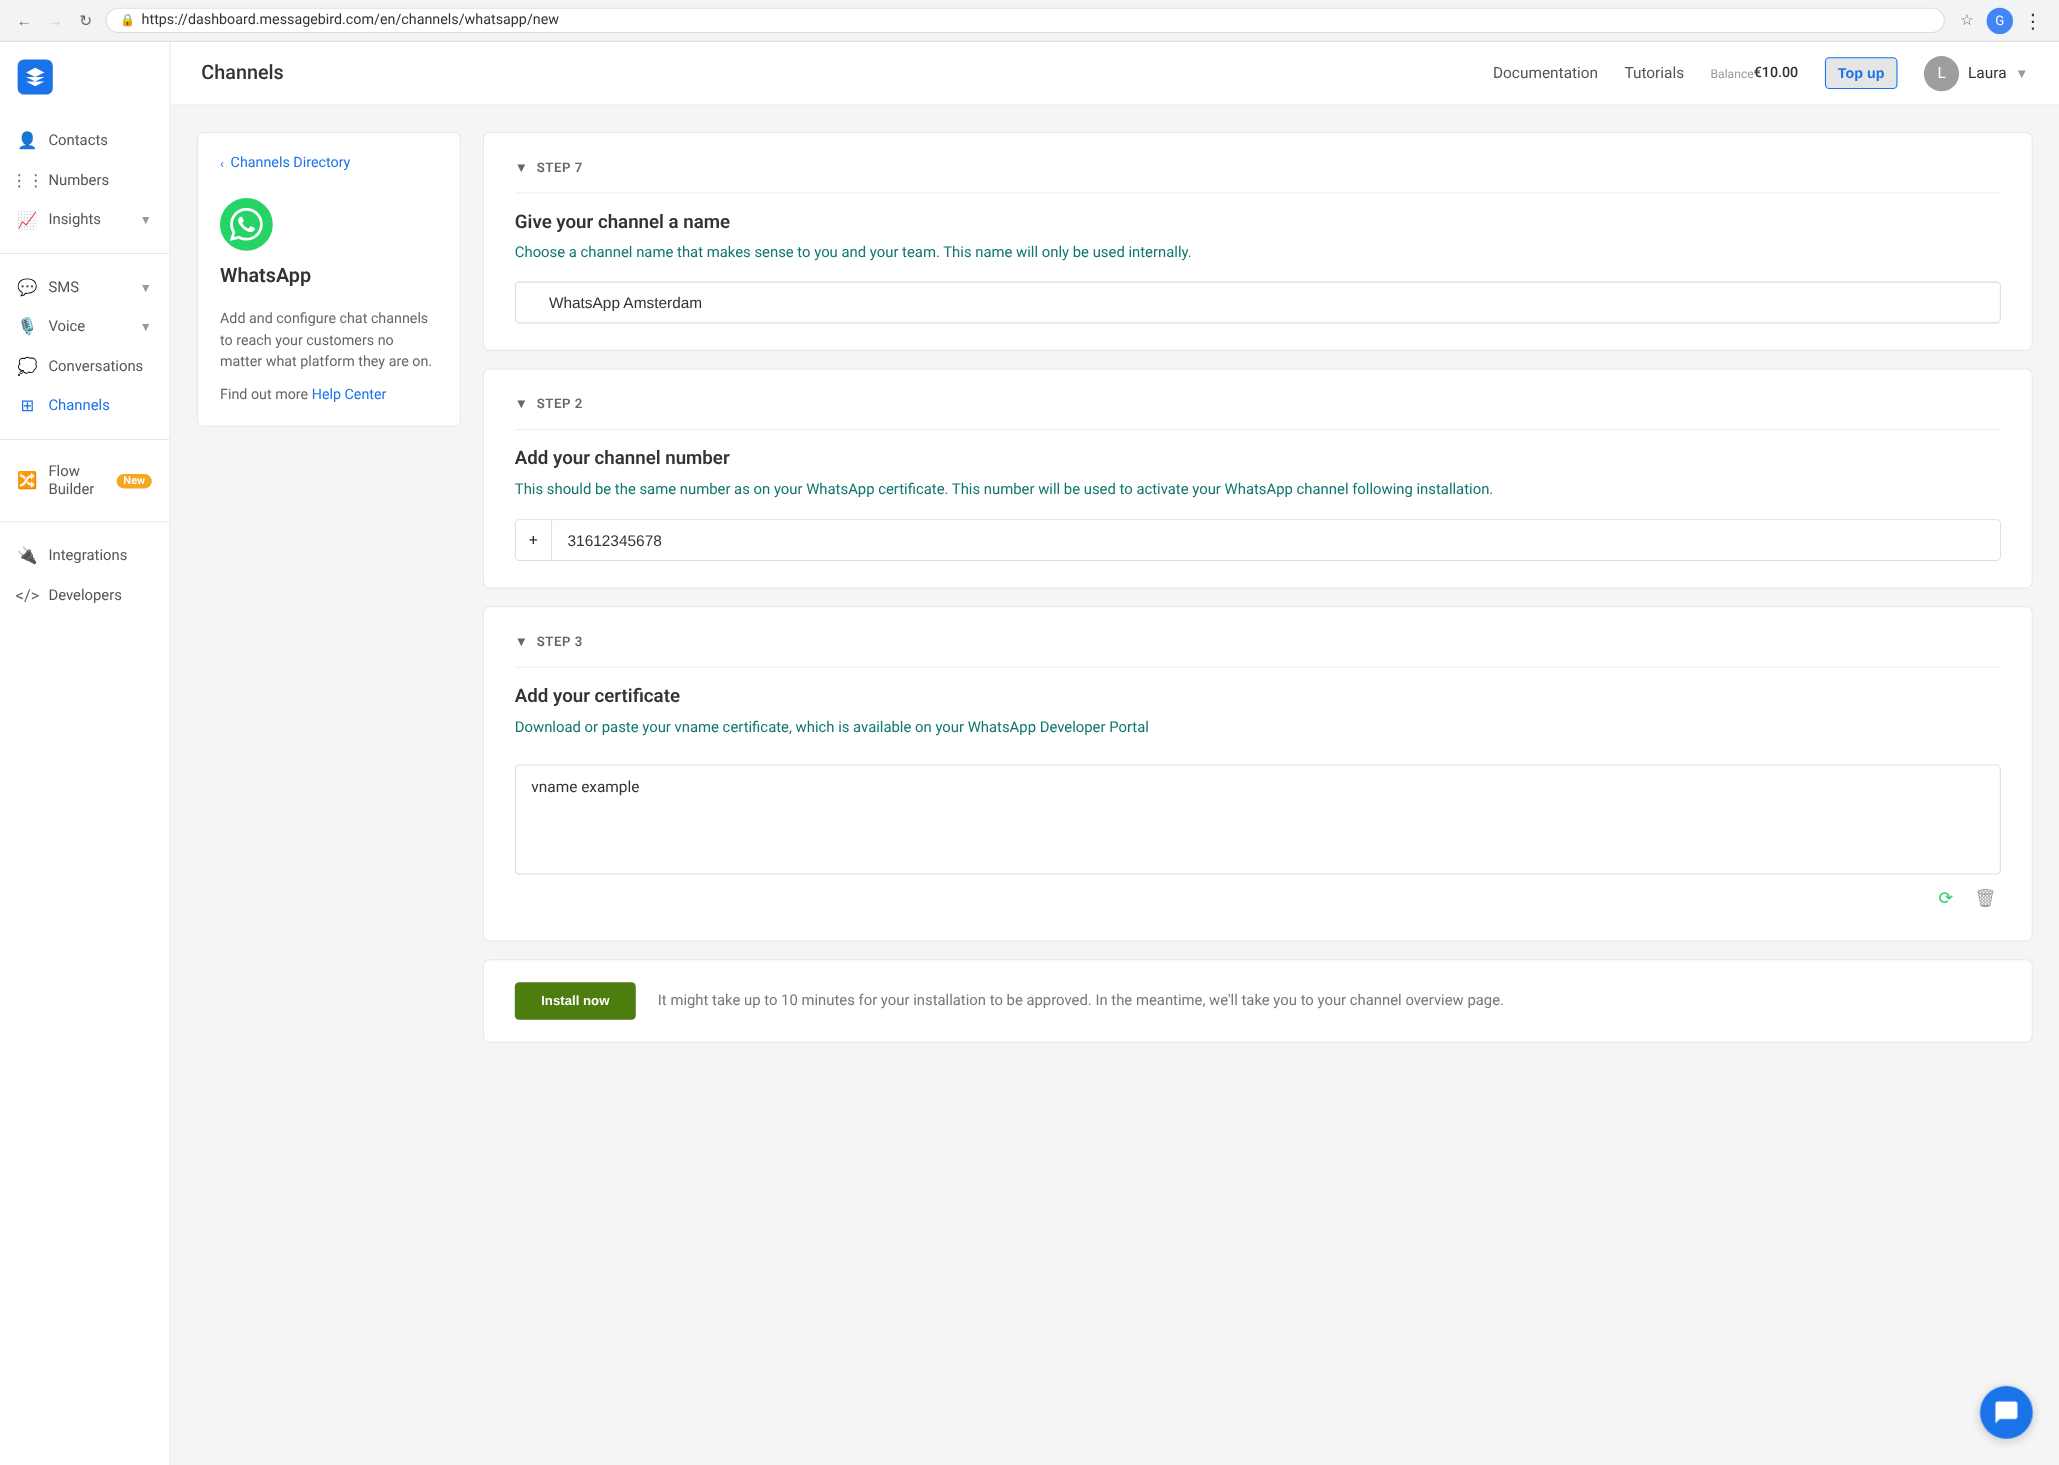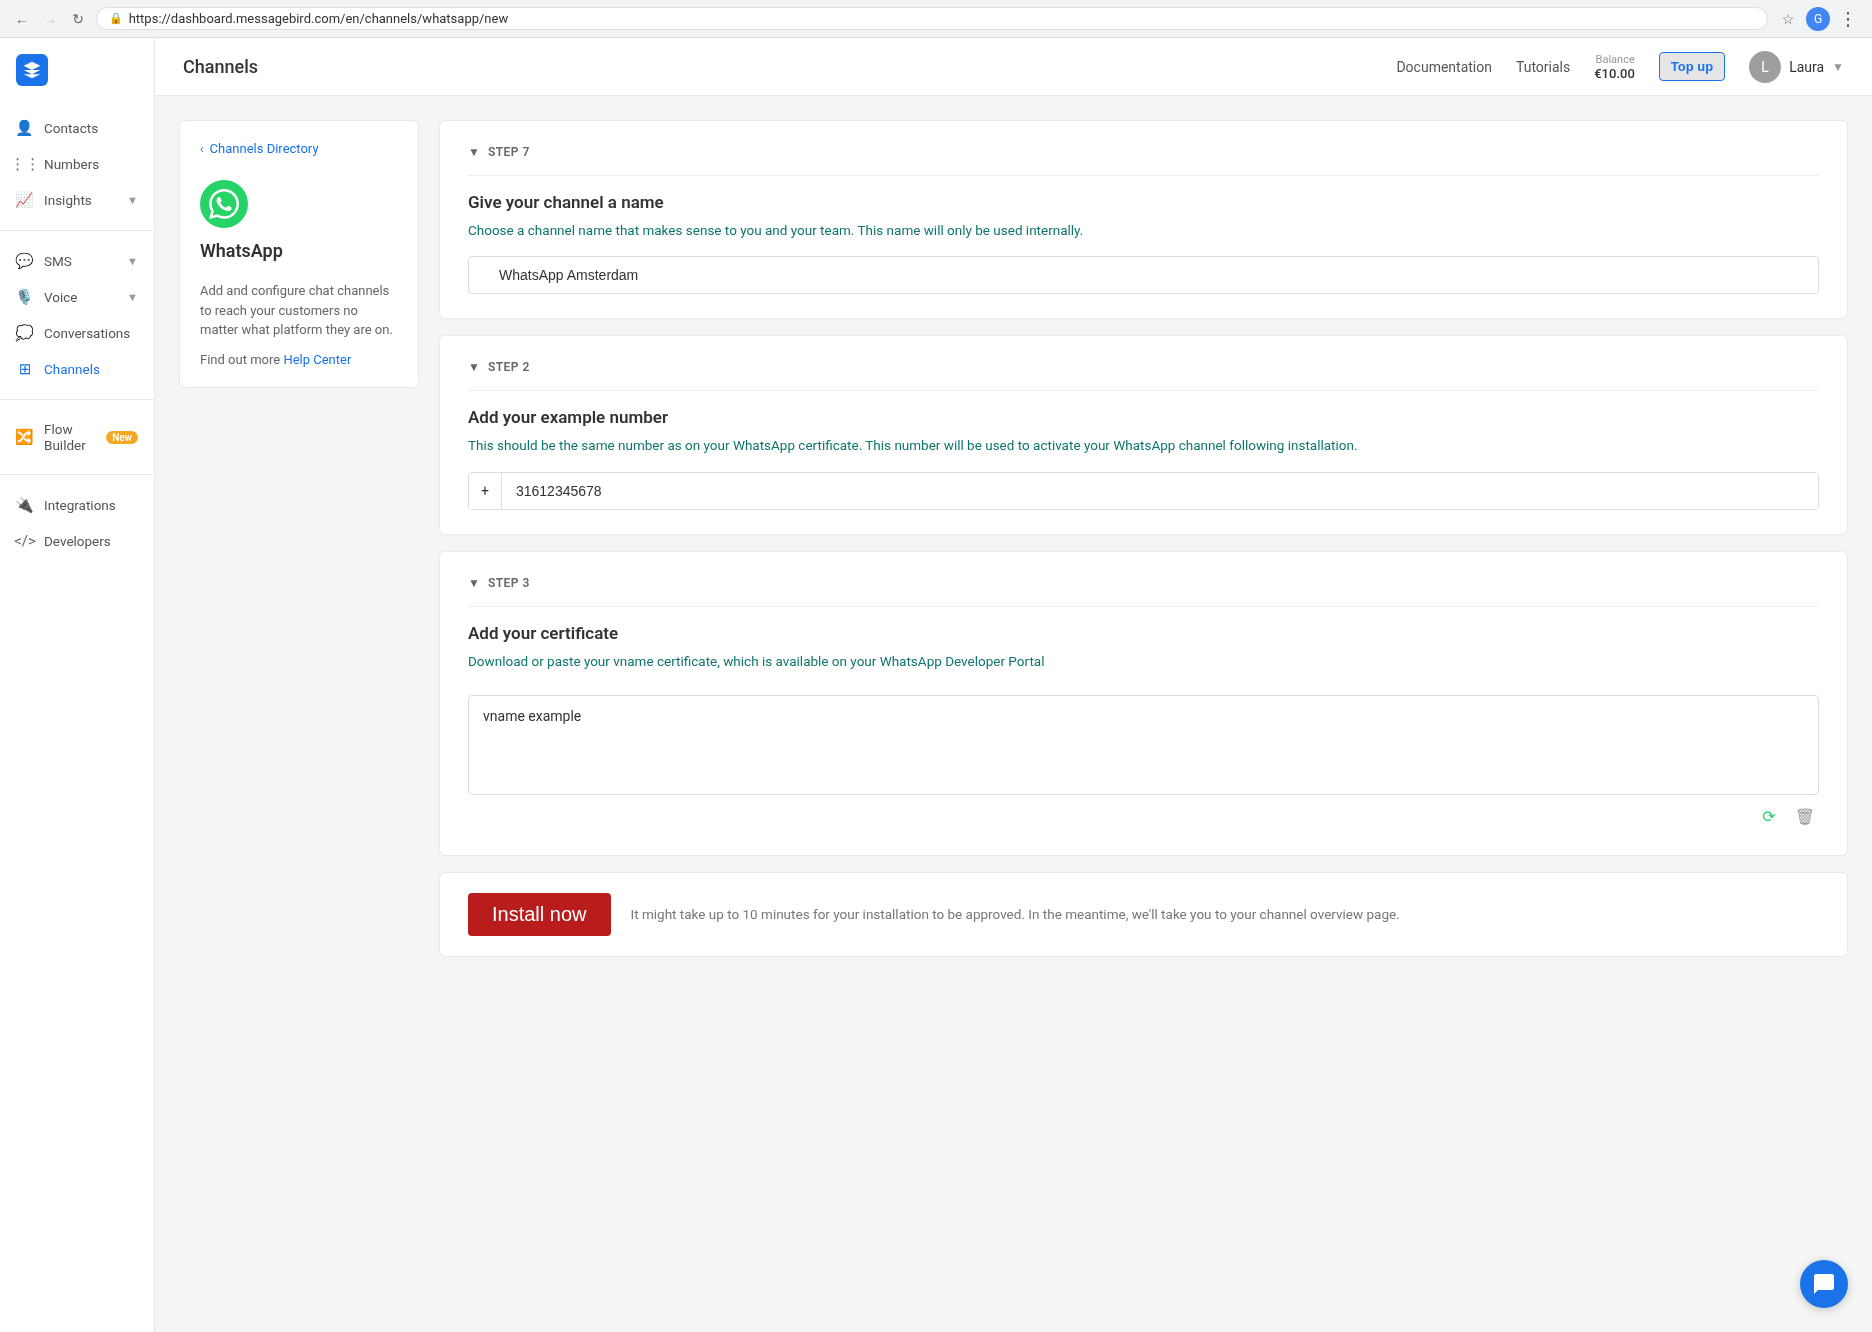--- a/index.html
+++ b/index.html
@@ -31,21 +31,21 @@
     .sidebar-divider { height: 1px; background: #e8e8e8; margin: 12px 0; }
 
     
     .main-content { flex: 1; display: flex; flex-direction: column; overflow: hidden; }
 
     
     .topbar { background: white; border-bottom: 1px solid #e8e8e8; padding: 0 28px; height: 58px; display: flex; align-items: center; }
     .topbar-title { font-size: 18px; font-weight: 500; color: #333; flex: 1; }
     .topbar-right { display: flex; align-items: center; gap: 24px; }
     .topbar-link { color: #555; font-size: 14px; cursor: pointer; text-decoration: none; text-align: right; }
-    .balance-section { display: flex; flex-direction: column; align-items: flex-end; }
+    .balance-section { display: flex; flex-direction: row; align-items: flex-end; }
     .balance-label { font-size: 11px; color: #999; }
     .balance-amount { font-size: 13px; color: #333; font-weight: 500; }
     .topup-btn { border: 1.5px solid #1a73e8; color: #1a73e8; background: #e5e5e5; padding: 6px 11px; border-radius: 4px; font-size: 13px; cursor: pointer; font-weight: 700; }
     .user-section { display: flex; align-items: center; gap: 8px; cursor: pointer; }
     .user-avatar { width: 32px; height: 32px; border-radius: 50%; background: #9e9e9e; display: flex; align-items: center; justify-content: center; color: white; font-size: 14px; }
     .user-name { font-size: 14px; color: #333; }
     .user-chevron { color: #999; font-size: 12px; }
 
     
     .page-body { flex: 1; display: flex; gap: 0; overflow-y: auto; background: #f5f5f5; padding: 24px; }
@@ -78,21 +78,21 @@
     .phone-input-group { display: flex; align-items: center; border: 1.5px solid #ddd; border-radius: 4px; overflow: hidden; }
     .phone-prefix { padding: 10px 12px; background: white; font-size: 14px; color: #333; border-right: 1px solid #ddd; }
     .phone-input { flex: 1; border: none; padding: 10px 14px; font-size: 14px; color: #333; outline: none; }
 
     .cert-textarea { width: 100%; border: 1.5px solid #ddd; border-radius: 4px; padding: 12px 14px; font-size: 14px; color: #333; outline: none; resize: none; height: 100px; font-family: inherit; }
     .cert-actions { display: flex; justify-content: flex-end; gap: 8px; margin-top: 4px; }
     .cert-action-btn { width: 28px; height: 28px; border: none; background: none; cursor: pointer; display: flex; align-items: center; justify-content: center; font-size: 16px; color: #666; }
 
     
     .install-section { background: white; border-radius: 6px; border: 1px solid #e8e8e8; padding: 20px 28px; display: flex; align-items: center; gap: 20px; }
-    .install-btn { background: #b91c1c; color: white; border: none; padding: 10px 24px; border-radius: 4px; font-size: 20px; font-weight: 400; cursor: pointer; white-space: nowrap; }
+    .install-btn { background: #4d7c0f; color: white; border: none; padding: 10px 24px; border-radius: 4px; font-size: 12px; font-weight: 700; cursor: pointer; white-space: nowrap; }
     .install-note { font-size: 13.5px; color: #777; flex: 1; }
 
     
     .chat-bubble { position: fixed; bottom: 24px; right: 24px; width: 48px; height: 48px; border-radius: 50%; background: #1a73e8; display: flex; align-items: center; justify-content: center; cursor: pointer; box-shadow: 0 2px 10px rgba(0,0,0,0.2); }
     .chat-bubble svg { width: 24px; height: 24px; fill: white; }
   </style>
 </head>
 <body>
 
 <div class="browser-chrome">
@@ -232,21 +232,21 @@
           <p class="step-desc">Choose a channel name that makes sense to you and your team. This name will only be used internally.</p>
           <input class="name-input" type="text" value="WhatsApp Amsterdam" style="">
         </div>
 
         <div class="step-section">
           <div class="step-header">
             <span class="chevron-icon">▼</span>
             <span class="step-label">STEP 2</span>
           </div>
           <hr class="step-divider">
-          <h2 class="step-title">Add your example number</h2>
+          <h2 class="step-title">Add your channel number</h2>
           <p class="step-desc">This should be the same number as on your WhatsApp certificate. This number will be used to activate your WhatsApp channel following installation.</p>
           <div class="phone-input-group">
             <span class="phone-prefix">+</span>
             <input class="phone-input" type="text" value="31612345678" style="">
           </div>
         </div>
 
         <div class="step-section">
           <div class="step-header">
             <span class="chevron-icon">▼</span>

